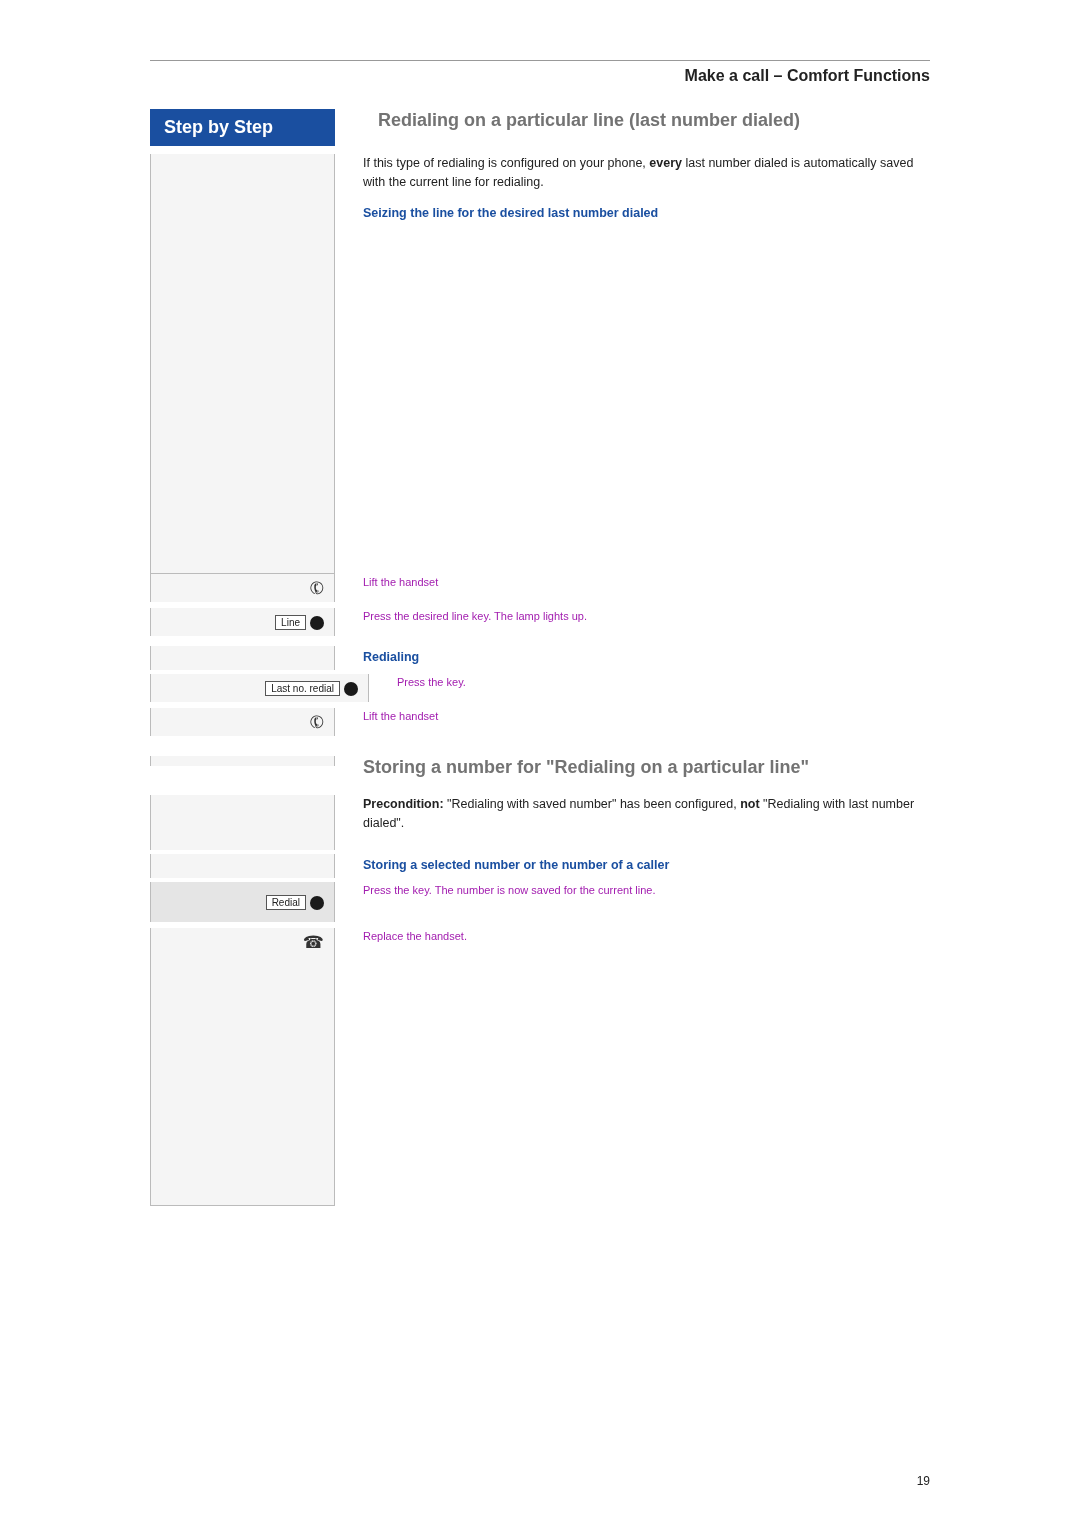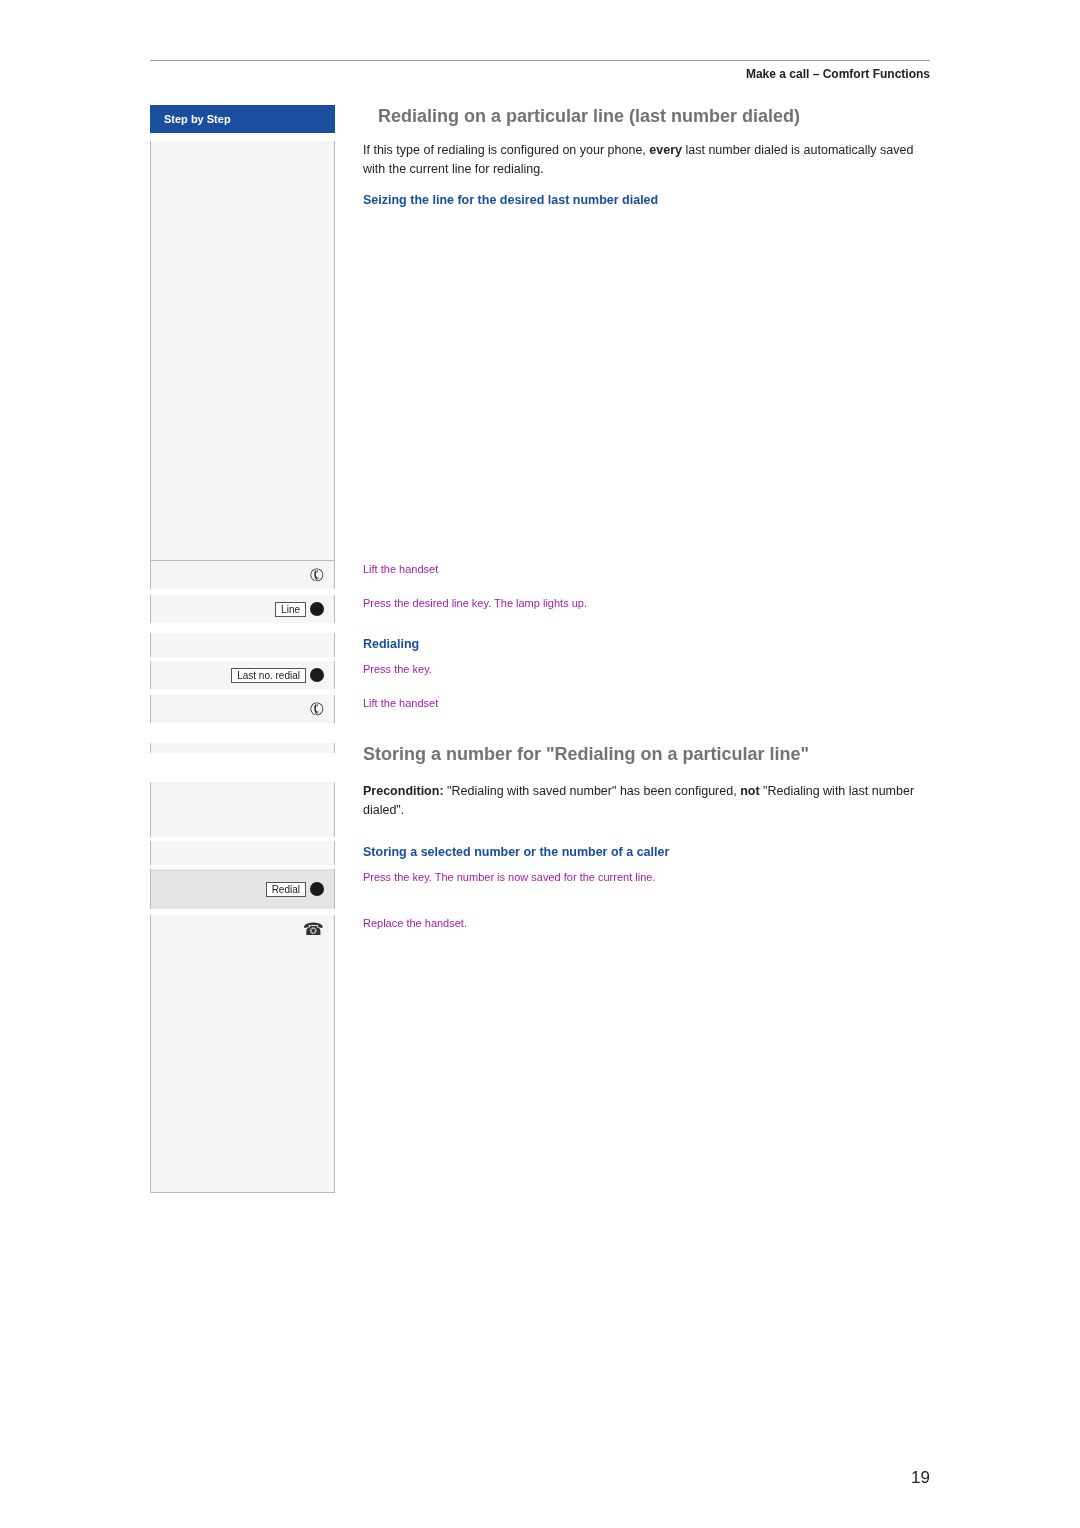--- a/index.html
+++ b/index.html
@@ -18,29 +18,29 @@
       padding: 60px 0 60px 0;
       position: relative;
     }
     
     .header-area {
       width: 780px;
       margin: 0 auto 0 auto;
       border-top: 1px solid #999;
       padding-top: 6px;
       text-align: right;
-      font-size: 12px;
+      font-size: 16px;
       font-weight: bold;
       color: #222;
       margin-bottom: 24px;
     }
     .step-by-step-box {
       background: #1a4fa0;
       color: #fff;
-      font-size: 11px;
+      font-size: 18px;
       font-weight: bold;
       padding: 8px 14px;
       width: 185px;
       margin-bottom: 8px;
     }
     
     .section-title {
       color: #737373;
       font-size: 18px;
       font-weight: bold;
@@ -58,21 +58,21 @@
       font-size: 12.5px;
       font-weight: bold;
       margin-bottom: 6px;
       margin-top: 4px;
     }
     
     .page-number {
       position: absolute;
       bottom: 40px;
       right: 150px;
-      font-size: 17px;
+      font-size: 12px;
       color: #222;
     }
     
     .bold { font-weight: bold; }
     
 
     
     .full-row {
       display: flex;
       width: 100%;
@@ -105,21 +105,21 @@
       flex-shrink: 0;
     }
     .full-row-heading .right-side {
       flex: 1;
       padding-left: 28px;
     }
 
     
     .key-widget {
       display: flex;
-      align-items: flex-start;
+      align-items: flex-end;
       gap: 4px;
     }
     .key-btn {
       border: 1px solid #555;
       background: #fff;
       font-size: 10px;
       padding: 1px 5px;
       white-space: nowrap;
       font-family: Arial, sans-serif;
     }
@@ -195,21 +195,21 @@
     <div class="full-row-heading">
       <div style="width:185px; flex-shrink:0; border-left:1px solid #bbb; border-right:1px solid #bbb; background:#f5f5f5; height:24px;"></div>
       <div style="flex:1; padding-left:28px;">
         <div class="sub-heading">
           <span>Redialing</span>
         </div>
       </div>
     </div>
 
     <div class="full-row">
-      <div class="left-side" style="border-left:1px solid #bbb; border-right:1px solid #bbb; background:#f5f5f5; width:185px; height:28px; justify-content:flex-end; padding-right:10px;">
+      <div class="left-side" style="border-left:1px solid #bbb; border-right:1px solid #bbb; background:#f5f5f5; width:219px; height:28px; justify-content:flex-end; padding-right:10px;">
         <div class="key-widget">
           <span class="key-btn">Last no. redial</span>
           <div class="dot-circle"></div>
         </div>
       </div>
       <div class="right-side">
         <span>Press the key.</span>
       </div>
     </div>
 

